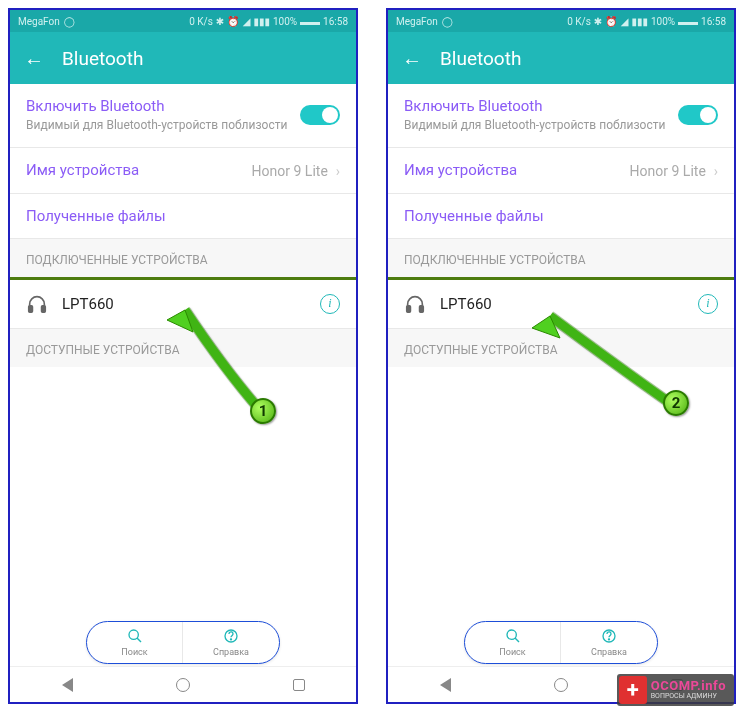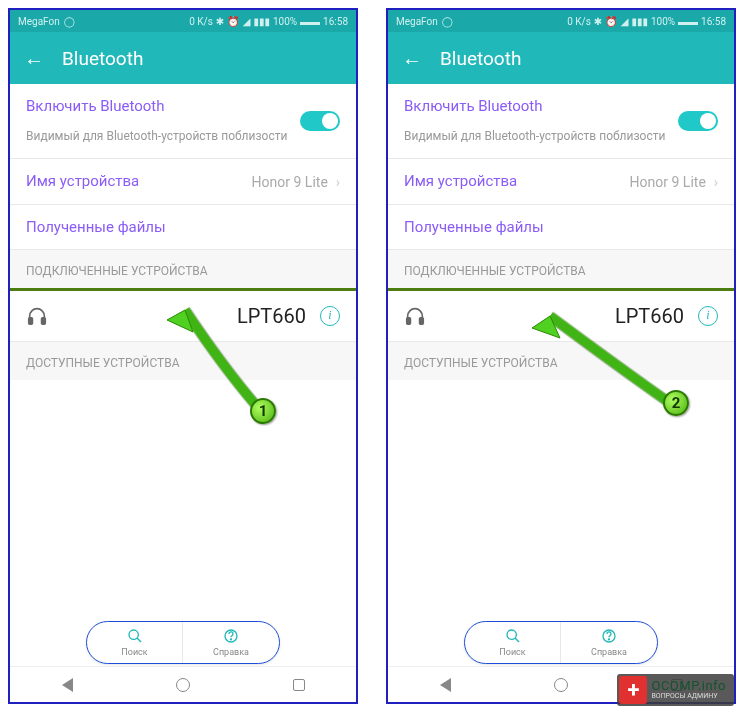--- a/index.html
+++ b/index.html
@@ -49,21 +49,21 @@
 .row {
   padding: 13px 16px;
   border-bottom: 1px solid #e8e8e8;
   display: flex;
   align-items: center;
   justify-content: space-between;
   background: #fff;
 }
 .row-main { flex: 1; }
 .row-title { font-size: 15px; color: #8b5cf6; }
-.row-sub { font-size: 12px; color: #999; margin-top: 14px; line-height: 1.3; }
+.row-sub { font-size: 12px; color: #999; margin-top: 3px; line-height: 1.3; }
 .row-val { font-size: 14px; color: #aaa; margin-right: 4px; }
 .chev { color: #ccc; font-size: 14px; }
 .toggle {
   width: 40px; height: 20px; background: #20c8c8;
   border-radius: 10px; position: relative;
 }
 .toggle::after {
   content: ''; position: absolute; width: 16px; height: 16px;
   background: #fff; border-radius: 50%; right: 2px; top: 2px;
 }
@@ -77,21 +77,21 @@
 .device-row {
   padding: 13px 16px;
   display: flex;
   align-items: center;
   background: #fff;
   border-bottom: 1px solid #e8e8e8;
   gap: 14px;
 }
 .hp-icon { width: 22px; height: 22px; color: #666; }
 .dev-main { flex: 1; }
-.dev-name { font-size: 20px; color: #222; text-align: right; }
+.dev-name { font-size: 15px; color: #222; }
 .dev-status { font-size: 12px; color: #999; margin-top: 2px; }
 .info-icon {
   width: 20px; height: 20px; border: 1.5px solid #20b8b8;
   border-radius: 50%; color: #20b8b8;
   display: flex; align-items: center; justify-content: center;
   font-size: 12px; font-style: italic; font-family: serif;
 }
 .bottom-bar {
   position: absolute;
   bottom: 38px;
@@ -163,21 +163,21 @@
   border-radius: 3px;
   gap: 4px;
 }
 .wm-plus {
   width: 28px; height: 28px; background: #e03030;
   display: flex; align-items: center; justify-content: center;
   border-radius: 3px;
 }
 .wm-plus span { color: #fff; font-size: 22px; font-weight: bold; line-height: 1; }
 .wm-text { display: flex; flex-direction: column; line-height: 1.1; }
-.wm-main { color: #14532d; font-size: 13px; font-weight: normal; letter-spacing: 0.5px; }
+.wm-main { color: #ec4899; font-size: 13px; font-weight: bold; letter-spacing: 0.5px; }
 .wm-sub { color: #ddd; font-size: 7px; }
 </style>
 </head>
 <body>
 
 <div class="container">
 
   <div class="phone">
     <div class="statusbar">
       <div class="sb-left">

